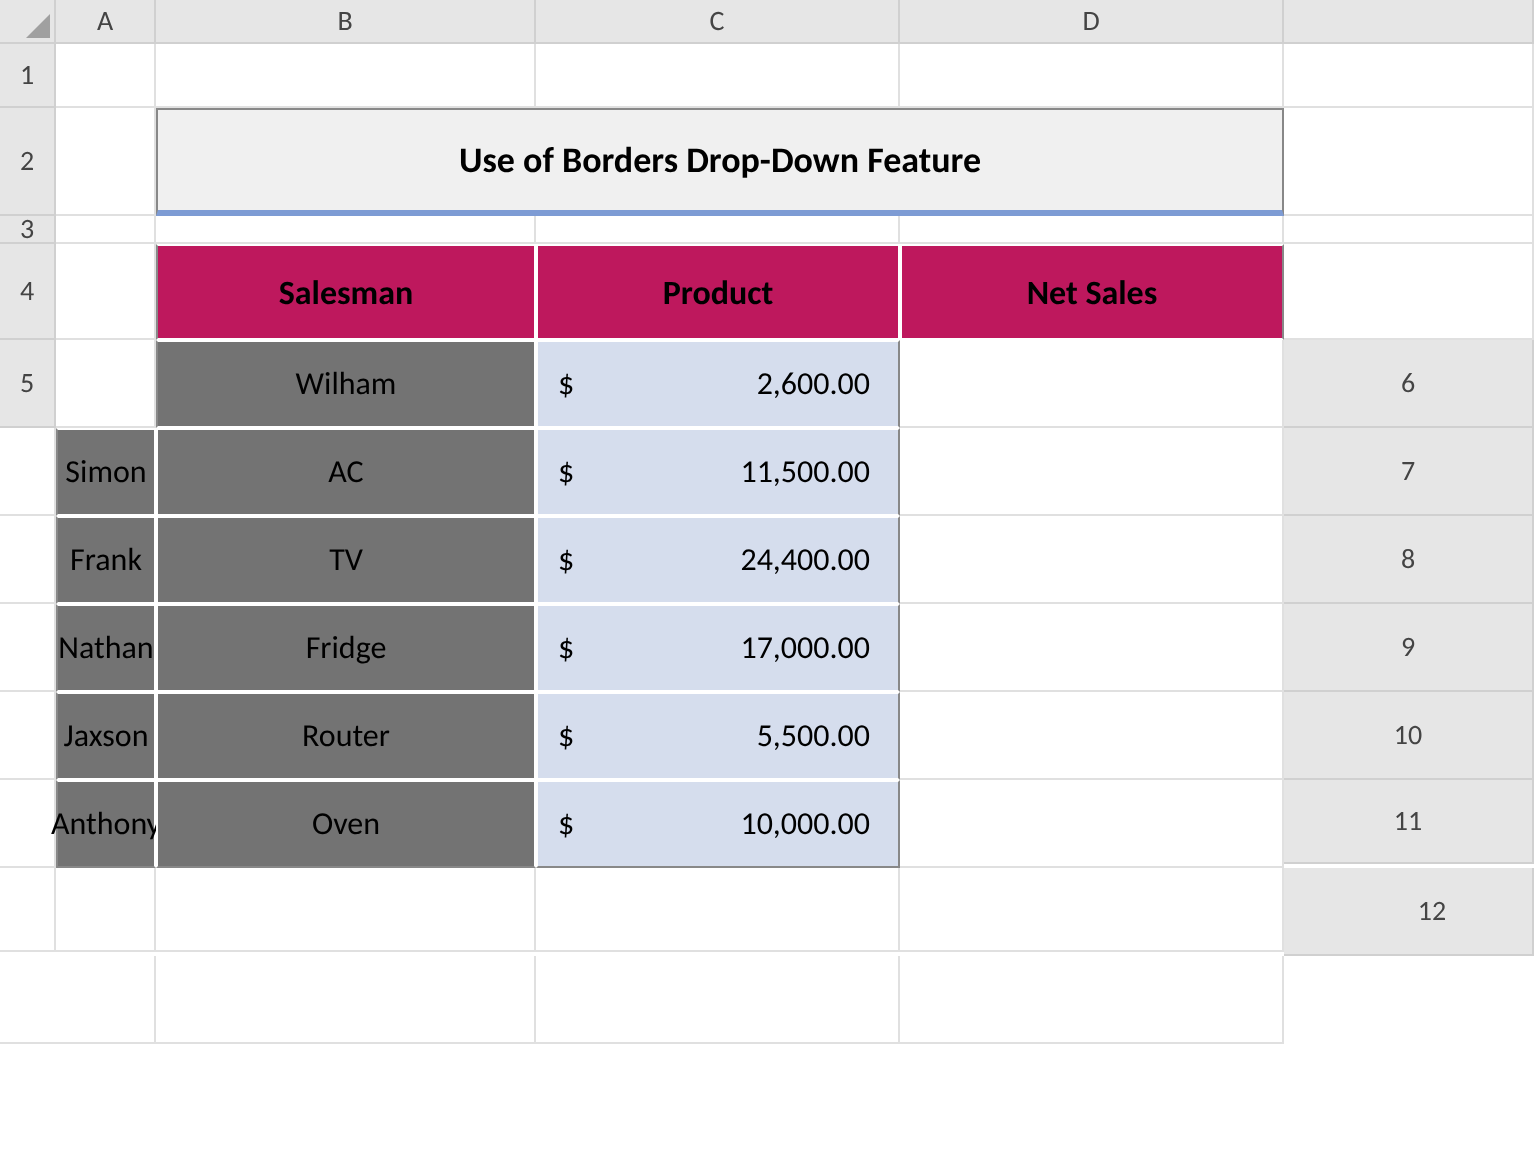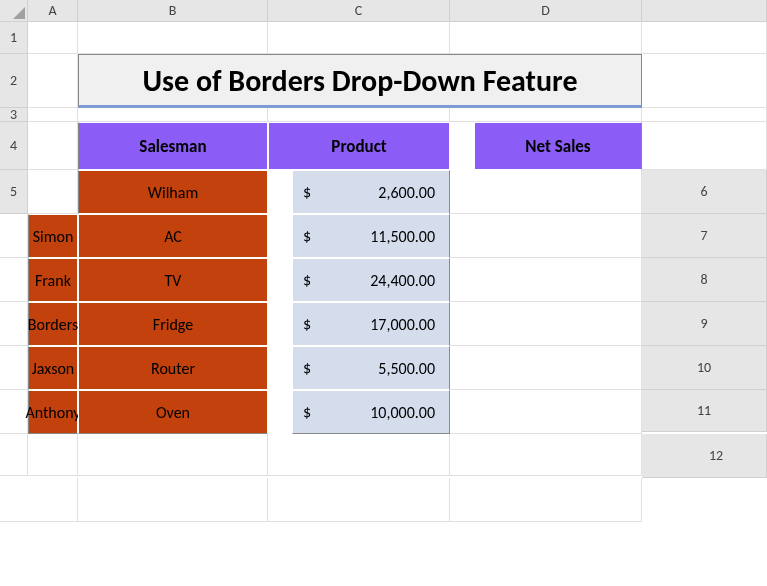--- a/index.html
+++ b/index.html
@@ -77,31 +77,31 @@
       grid-column: 3 / span 3;
       background: #f0f0f0;
       border-top: 1.5px solid #888;
       border-left: 1.5px solid #888;
       border-right: 1.5px solid #888;
       border-bottom: 3px solid #7d9bd4;
       display: flex;
       align-items: center;
       justify-content: center;
       font-weight: bold;
-      font-size: 30px;
+      font-size: 18px;
     }
     .table-header {
-      background: #8b5cf6;
+      background: #be185d;
       border: 1px solid #ffffff;
       font-weight: bold;
       font-size: 17px;
       justify-content: center;
     }
     .table-cell {
-      background: #c2410c;
+      background: #737373;
       border: 1px solid #ffffff;
       font-size: 16px;
       justify-content: center;
     }
     .sales-cell {
       background: #d5dded;
       border: 1px solid #ffffff;
       font-size: 16px;
       justify-content: space-between;
       padding: 0 14px 0 8px;
@@ -124,21 +124,21 @@
       letter-spacing: 0.5px;
     }
     .watermark-logo .green {
       color: #a5d395;
     }
     .watermark-sub {
       font-size: 7px;
       letter-spacing: 1px;
     }
     .table-header.first-col, .table-cell.first-col { border-left: 1.5px solid #888; }
-    .table-header.last-col, .sales-cell { border-right: 1.5px solid #888; margin-left: 24px; }
+    .table-header.last-col, .sales-cell { border-right: 1.5px solid #888; }
     .last-row { border-bottom: 1.5px solid #888; text-align: right; }
   </style>
 </head>
 <body>
 
 <div class="spreadsheet">
 
   <div class="corner"></div>
   <div class="col-header">A</div>
   <div class="col-header">B</div>
@@ -196,21 +196,21 @@
   <div class="cell r7 table-cell first-col">Frank</div>
   <div class="cell r7 table-cell">TV</div>
   <div class="cell r7 sales-cell">
       <span class="currency-sign">$</span>
       <span>24,400.00</span>
     </div>
   <div class="cell r7"></div>
 
   <div class="row-header r8">8</div>
   <div class="cell r8"></div>
-  <div class="cell r8 table-cell first-col">Borders</div>
+  <div class="cell r8 table-cell first-col">Nathan</div>
   <div class="cell r8 table-cell">Fridge</div>
   <div class="cell r8 sales-cell">
       <span class="currency-sign">$</span>
       <span>17,000.00</span>
     </div>
   <div class="cell r8"></div>
 
   <div class="row-header r9">9</div>
   <div class="cell r9"></div>
   <div class="cell r9 table-cell first-col">Jaxson</div>

